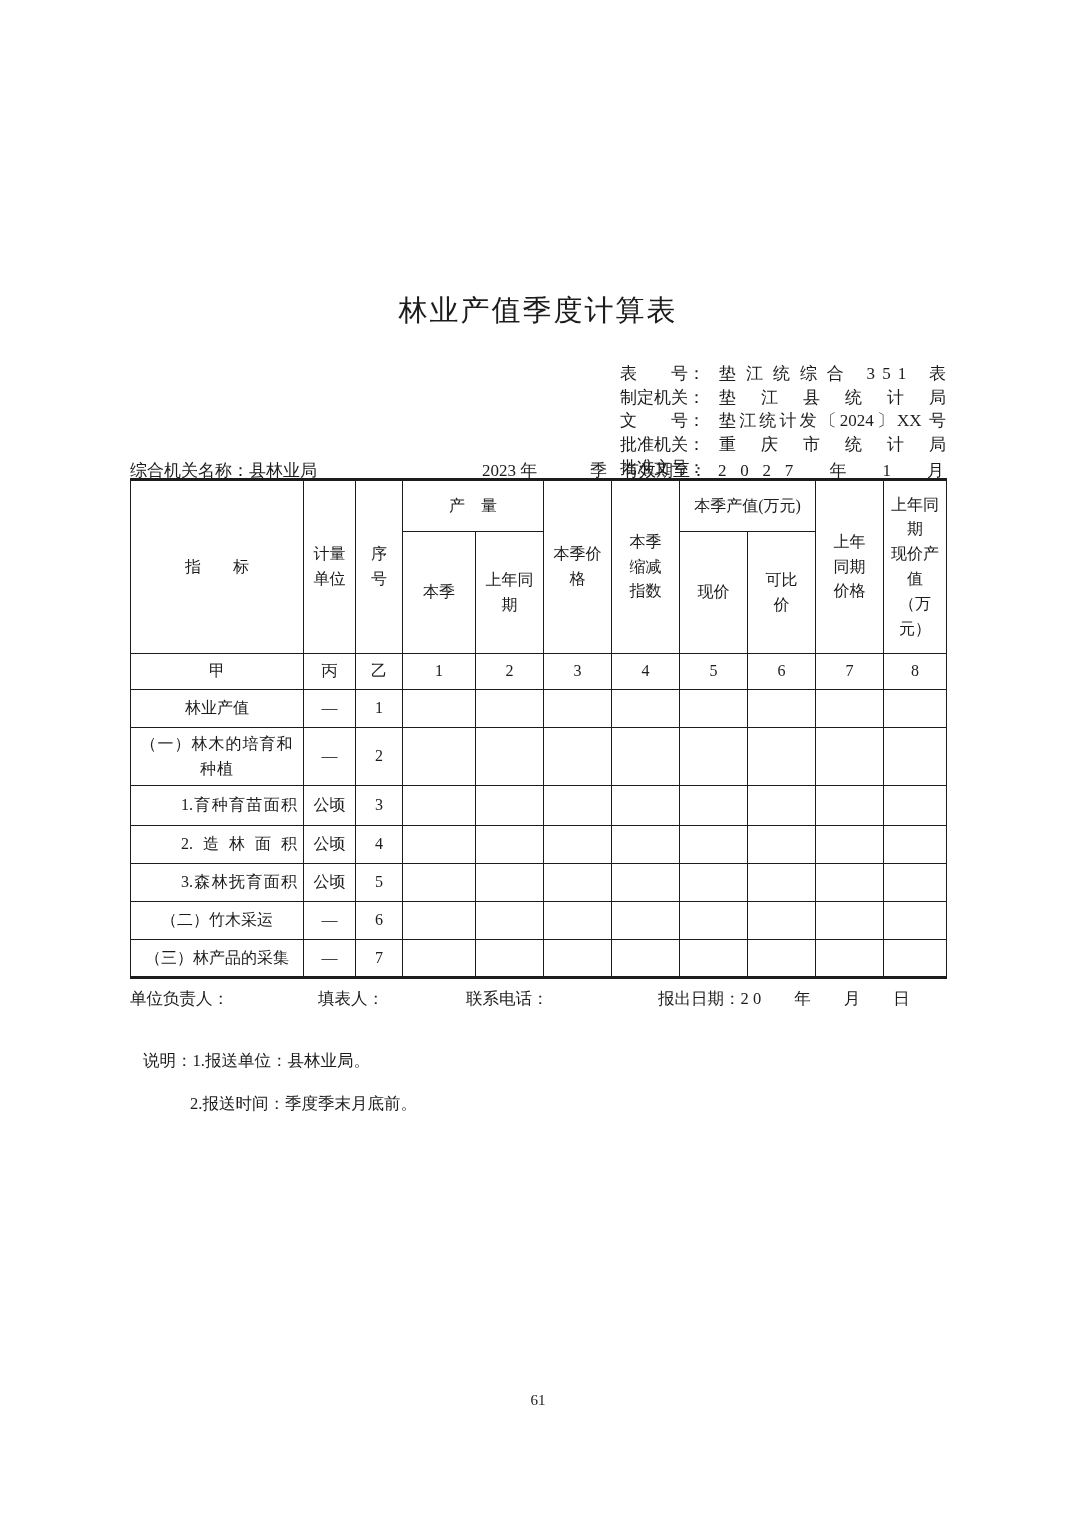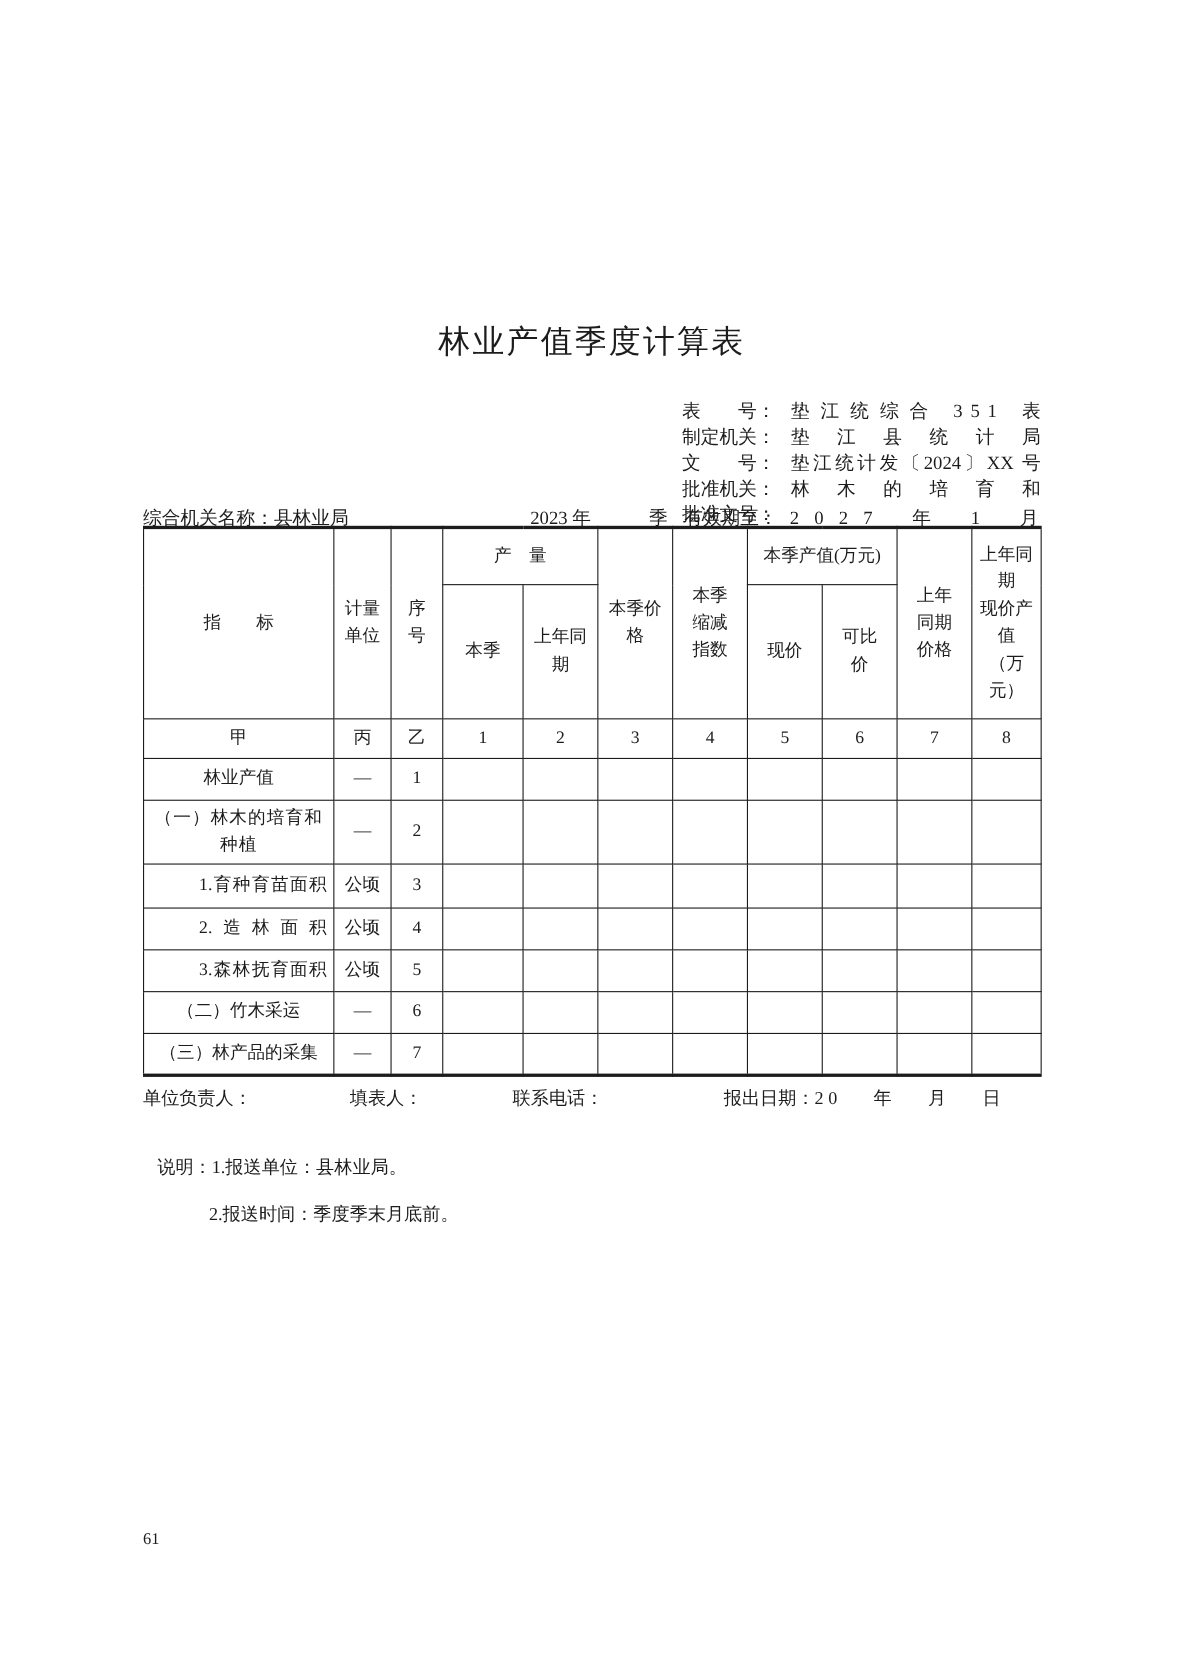--- a/index.html
+++ b/index.html
@@ -44,21 +44,21 @@
 
   .sig-row { position:absolute; top:988px; left:0; width:816px; height:22px; font-size:16.5px; }
   .sig-row span { position:absolute; top:0; white-space:pre;font-family:Liberation Serif, serif; }
   .sig-1 { left:0; } .sig-2 { left:188px; } .sig-3 { left:336px; } .sig-4 { left:528px; }
 
   .notes { position:absolute; top:1050px; left:0; width:816px; font-size:16.5px; }
   .note-1 { padding-left:13px; }
   .note-2 { padding-left:60px; margin-top:21px; }
 
   .page-num { position:absolute; top:1392px; left:0; width:816px;
-              font-size:15px; }
+              text-align:center; font-size:15px; }
 </style>
 </head>
 <body>
 
 <div class="page">
   <div class="content">
 
     <div class="title">林业产值季度计算表</div>
 
     <div class="meta">
@@ -69,21 +69,21 @@
       <div class="meta-line">
         <span class="meta-label">制定机关：</span>
         <span class="meta-value">垫江县统计局</span>
       </div>
       <div class="meta-line">
         <span class="meta-label">文　　号：</span>
         <span class="meta-value">垫江统计发〔2024〕XX 号</span>
       </div>
       <div class="meta-line">
         <span class="meta-label">批准机关：</span>
-        <span class="meta-value">林木的培育和</span>
+        <span class="meta-value">重庆市统计局</span>
       </div>
       <div class="meta-line">
         <span class="meta-label">批准文号：</span>
         <span class="meta-value"></span>
       </div>
     </div>
 
     <div class="org-row">
       <span class="org-label">综合机关名称：县林业局</span>
       <span class="org-year">2023 年</span>

